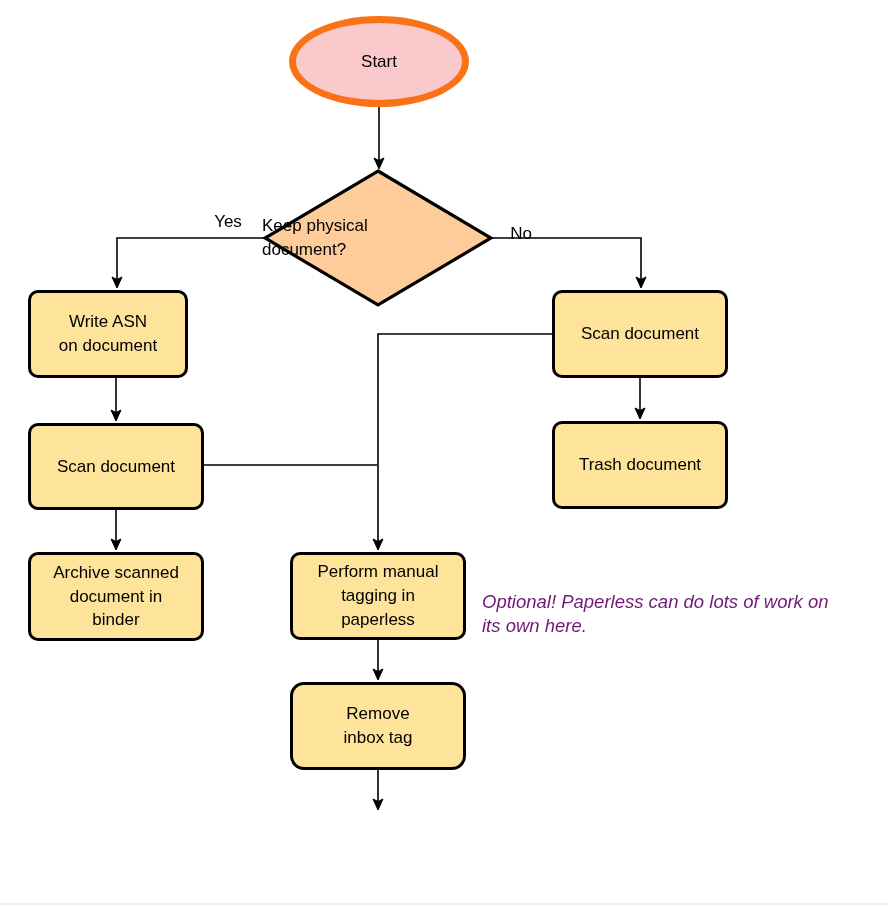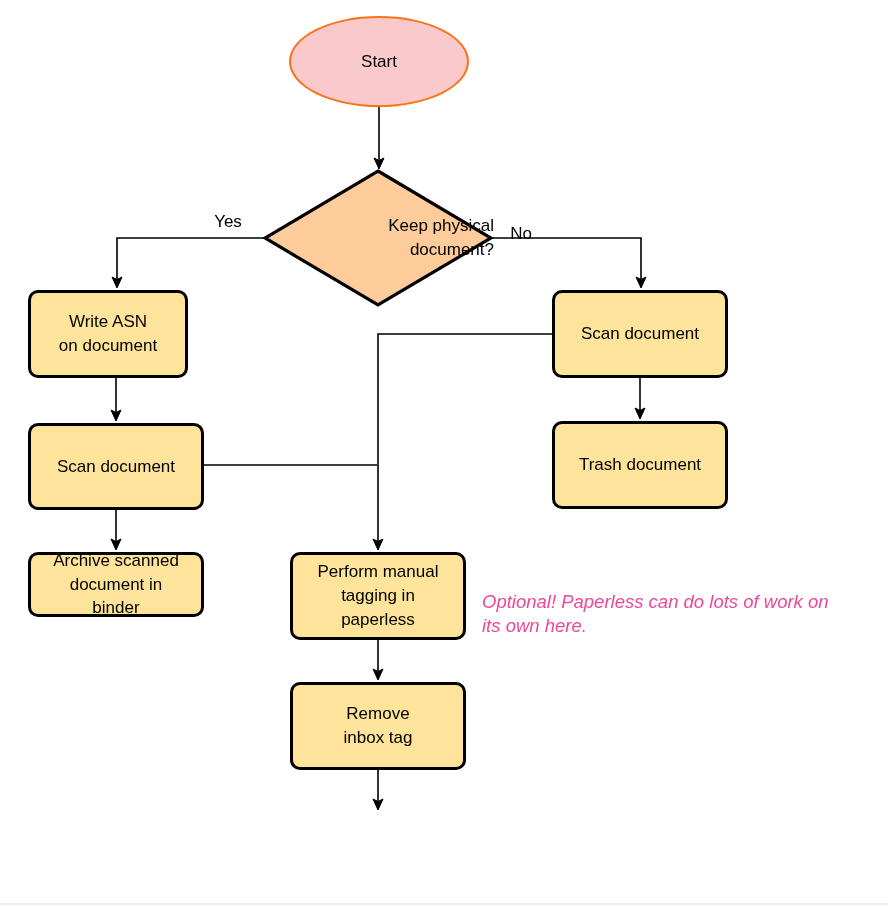--- a/index.html
+++ b/index.html
@@ -32,57 +32,57 @@
     text-align: center;
     font-size: 17px;
     line-height: 1.4;
     color: #000000;
   }
   .node .label {
     white-space: pre-line;
   }
   .terminator {
     background: #F9C9CC;
-    border: 2px solid #f97316;
+    border: 7px solid #f97316;
     border-radius: 50%;
     justify-content: center;
   }
   .process {
     background: #FEE49A;
     border: 3px solid #000000;
     border-radius: 10px;
     padding: 4px 6px;
   }
   .decision {
     
   }
   .decision .label {
     position: absolute;
-    left: 12px;
+    left: 0;
     right: 0;
     top: 50%;
     transform: translateY(-50%);
-    text-align: right;
+    text-align: left;
     white-space: pre-line;
   }
   .edge-label {
     position: absolute;
     font-size: 17px;
     color: #000000;
     text-align: center;
   }
   .annotation {
     position: absolute;
     left: 482px;
     top: 590px;
     width: 400px;
     font-size: 18.5px;
     line-height: 1.32;
     font-style: italic;
-    color: #ec4899;
+    color: #701a75;
     white-space: pre-line;
   }
   .bottom-divider {
     position: absolute;
     left: 0;
     top: 903px;
     width: 888px;
     height: 2px;
     background: #edeef0;
   }
@@ -126,41 +126,41 @@
 
   <div class="node process" style="left:28px; top:290px; width:160px; height:88px;">
     <span class="label">Write ASN
 on document</span>
   </div>
 
   <div class="node process" style="left:28px; top:423px; width:176px; height:87px;">
     <span class="label">Scan document</span>
   </div>
 
-  <div class="node process" style="left:28px; top:552px; width:176px; height:65px;">
+  <div class="node process" style="left:28px; top:552px; width:176px; height:89px;">
     <span class="label">Archive scanned
 document in
 binder</span>
   </div>
 
   <div class="node process" style="left:552px; top:290px; width:176px; height:88px;">
     <span class="label">Scan document</span>
   </div>
 
   <div class="node process" style="left:552px; top:421px; width:176px; height:88px;">
     <span class="label">Trash document</span>
   </div>
 
   <div class="node process" style="left:290px; top:552px; width:176px; height:88px;">
     <span class="label">Perform manual
 tagging in
 paperless</span>
   </div>
 
-  <div class="node process" style="left:290px; top:682px; width:176px; height:88px;">
+  <div class="node process" style="left:290px; top:682px; width:176px; height:88px;border-radius:14px;">
     <span class="label">Remove
 inbox tag</span>
   </div>
 
 
   <div class="edge-label" style="left:200px; top:212px; width:56px;">Yes</div>
   <div class="edge-label" style="left:496px; top:212px; width:50px;margin-top:12px;">No</div>
 
   <div class="annotation">Optional! Paperless can do lots of work on
 its own here.</div>

